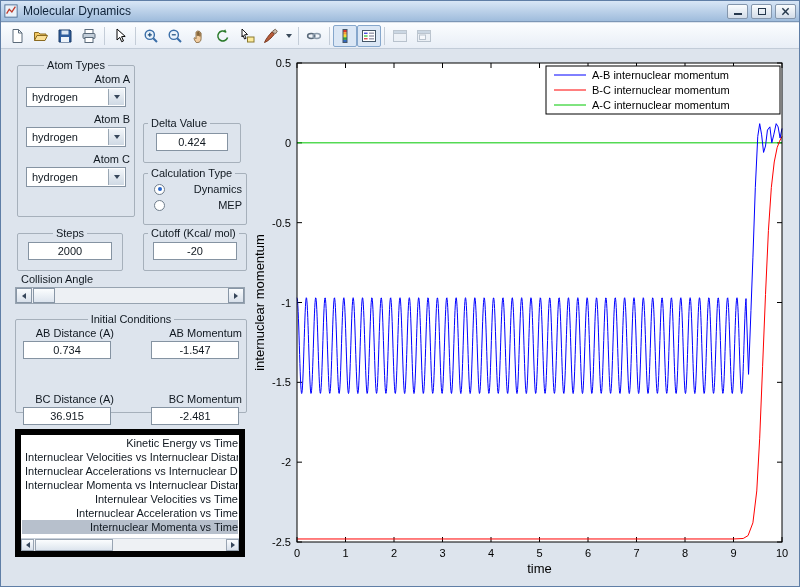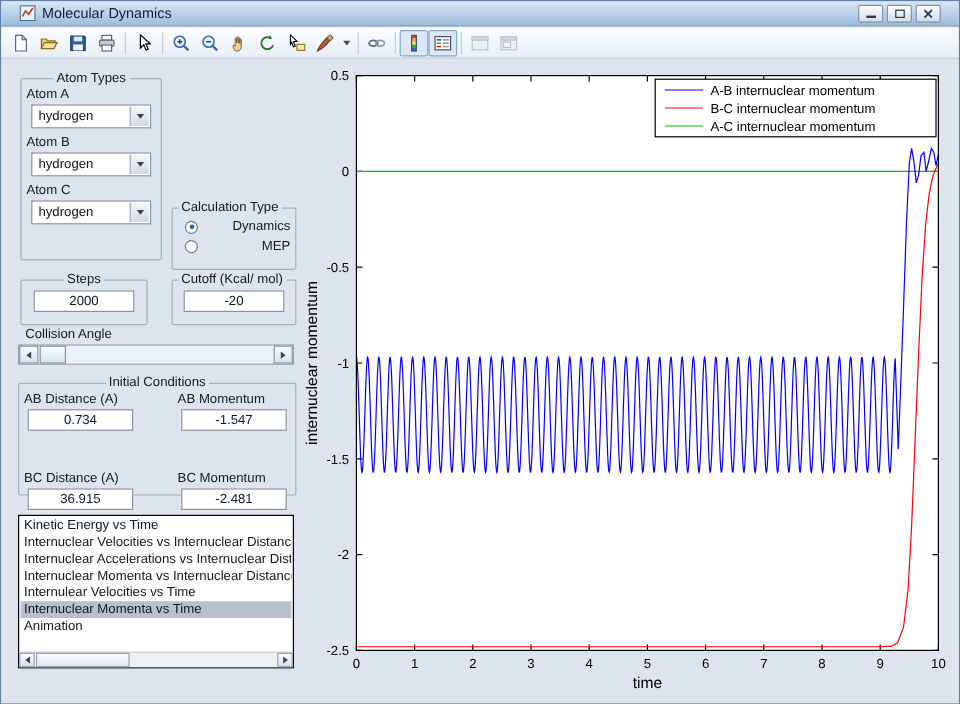--- a/index.html
+++ b/index.html
@@ -3,21 +3,21 @@
 <meta charset="utf-8">
 <style>
   *{margin:0;padding:0;box-sizing:border-box;}
   html,body{width:800px;height:587px;}
   body{font-family:"Liberation Sans","DejaVu Sans",sans-serif;background:#dde4ed;color:#101820;}
   .window{position:relative;width:800px;height:587px;background:#dde4ed;border:1px solid #5f7ea6;overflow:hidden;}
 
   
   .titlebar{position:absolute;top:0;left:0;right:0;height:21px;
     background:linear-gradient(#d8e6f6,#9fbcdc);border-bottom:1px solid #7b96b6;
-    display:flex;align-items:center;padding:0 15px;}
+    display:flex;align-items:center;padding:0 3px;}
   .title-text{font-size:12px;color:#0e2238;margin-left:5px;flex:1;white-space:nowrap;}
   .win-btn{width:21px;height:15px;border:1px solid #8496ac;border-radius:2px;
     background:linear-gradient(#fbfdfe,#d2dce8);margin-left:3px;
     display:flex;align-items:center;justify-content:center;cursor:default;}
   .glyph-min{width:8px;height:2px;background:#26384c;margin-top:6px;}
   .glyph-max{width:8px;height:7px;border:1.5px solid #26384c;}
 
   
   .toolbar{position:absolute;top:22px;left:0;right:0;height:26px;
     background:linear-gradient(#fbfdff,#e8eef6);border-bottom:1px solid #c2ccd8;
@@ -29,21 +29,21 @@
   .tb-btn.disabled{opacity:.45;}
   .tb-sep{width:1px;height:18px;background:#c4cdd8;margin:0 3px;}
   .ic{width:16px;height:16px;display:block;}
   .caret-down{width:0;height:0;border-left:3.5px solid transparent;border-right:3.5px solid transparent;border-top:4.5px solid #3a4a5a;}
 
   
   .content{position:absolute;top:48px;left:0;width:800px;height:539px;background:#dde4ed;}
   fieldset.grp{position:absolute;border:1px solid #a6b0bb;border-radius:2px;padding:0 4px 0;background:transparent;}
   fieldset.grp legend{font-size:11px;padding:0 3px;color:#101820;}
   legend.center{margin:0 auto;}
-  .lbl{font-size:11px;text-align:left;color:#101820;}
+  .lbl{font-size:11px;text-align:right;color:#101820;}
 
   .combo{position:relative;width:100px;height:20px;margin:2px auto 0;background:#fff;border:1px solid #8593a2;}
   .combo-value{position:absolute;left:5px;top:3px;font-size:11px;}
   .combo-arrow{position:absolute;right:1px;top:1px;bottom:1px;width:16px;
     background:linear-gradient(#f2f6fa,#cfd9e4);border-left:1px solid #9aa7b4;
     display:flex;align-items:center;justify-content:center;}
   .combo-arrow::after{content:"";width:0;height:0;border-left:3.5px solid transparent;border-right:3.5px solid transparent;border-top:4.5px solid #36465a;}
   .atom-row{margin-top:6px;}
 
   .btn-update{position:absolute;left:142px;top:14px;width:98px;height:46px;
@@ -65,21 +65,21 @@
   .slider{position:absolute;left:14px;top:238px;width:230px;height:17px;background:#edf0f4;border:1px solid #97a3b0;}
   .sl-btn{position:absolute;top:0;bottom:0;width:16px;background:linear-gradient(#fafcfe,#d8e0ea);border:1px solid #8896a6;display:flex;align-items:center;justify-content:center;}
   .sl-btn.left{left:0;} .sl-btn.right{right:0;}
   .tri-left{width:0;height:0;border-top:3.5px solid transparent;border-bottom:3.5px solid transparent;border-right:4.5px solid #36465a;}
   .tri-right{width:0;height:0;border-top:3.5px solid transparent;border-bottom:3.5px solid transparent;border-left:4.5px solid #36465a;}
   .sl-thumb{position:absolute;left:17px;top:0;width:22px;height:15px;background:linear-gradient(#fbfdfe,#dce4ee);border:1px solid #8896a6;}
 
   .ic-grid{display:grid;grid-template-columns:1fr 1fr;column-gap:8px;row-gap:2px;margin-top:2px;gap:34px;}
   .ic-cell{text-align:center;}
 
-  .listbox{position:absolute;left:14px;top:380px;width:230px;height:128px;background:#fff;border:1px solid #000000;}
+  .listbox{position:absolute;left:14px;top:380px;width:230px;height:128px;background:#fff;border:6px solid #000000;text-align:right;}
   .lb-items{position:absolute;left:1px;right:1px;top:1px;bottom:14px;overflow:hidden;}
   .lb-item{font-size:11px;line-height:14px;white-space:nowrap;overflow:hidden;padding-left:3px;}
   .lb-item.selected{background:#b7c0cc;}
   .lb-hscroll{position:absolute;left:0;right:0;bottom:0;height:13px;background:#eef1f4;border-top:1px solid #c8d0da;}
   .hs-btn{position:absolute;top:0;bottom:0;width:13px;background:linear-gradient(#fafcfe,#d8e0ea);border:1px solid #98a4b2;display:flex;align-items:center;justify-content:center;}
   .hs-btn.left{left:0;} .hs-btn.right{right:0;}
   .hs-thumb{position:absolute;left:14px;top:0;height:12px;width:78px;background:linear-gradient(#fbfdfe,#dde5ee);border:1px solid #98a4b2;}
   .tri-left-s{width:0;height:0;border-top:3px solid transparent;border-bottom:3px solid transparent;border-right:4px solid #36465a;}
   .tri-right-s{width:0;height:0;border-top:3px solid transparent;border-bottom:3px solid transparent;border-left:4px solid #36465a;}
 
@@ -254,20 +254,24 @@
       <div class="atom-row">
         <div class="lbl">Atom C</div>
         <div class="combo">
           <span class="combo-value">hydrogen</span>
           <span class="combo-arrow"></span>
         </div>
       </div>
     </fieldset>
 
 
+    <fieldset class="grp" style="left:142px;top:68px;width:98px;height:46px;">
+      <legend>Delta Value</legend>
+      <div class="edit w72">0.424</div>
+    </fieldset>
 
     <fieldset class="grp" style="left:142px;top:118px;width:104px;height:58px;">
       <legend>Calculation Type</legend>
       <div class="radio-row">
         <span class="radio selected"></span>
         <span class="radio-label">Dynamics</span>
       </div>
       <div class="radio-row">
         <span class="radio"></span>
         <span class="radio-label">MEP</span>
@@ -317,20 +321,21 @@
       </div>
     </fieldset>
 
     <div class="listbox">
       <div class="lb-items" id="lb-items">
           <div class="lb-item">Kinetic Energy vs Time</div>
           <div class="lb-item">Internuclear Velocities vs Internuclear Distance</div>
           <div class="lb-item">Internuclear Accelerations vs Internuclear Distance</div>
           <div class="lb-item">Internuclear Momenta vs Internuclear Distance</div>
           <div class="lb-item">Internulear Velocities vs Time</div>
+          <div class="lb-item">Internuclear Acceleration vs Time</div>
           <div class="lb-item selected">Internuclear Momenta vs Time</div>
           <div class="lb-item">Animation</div>
         </div>
       <div class="lb-hscroll">
         <span class="hs-btn left">
             <span class="tri-left-s"></span>
           </span>
         <span class="hs-thumb"></span>
         <span class="hs-btn right">
             <span class="tri-right-s"></span>

